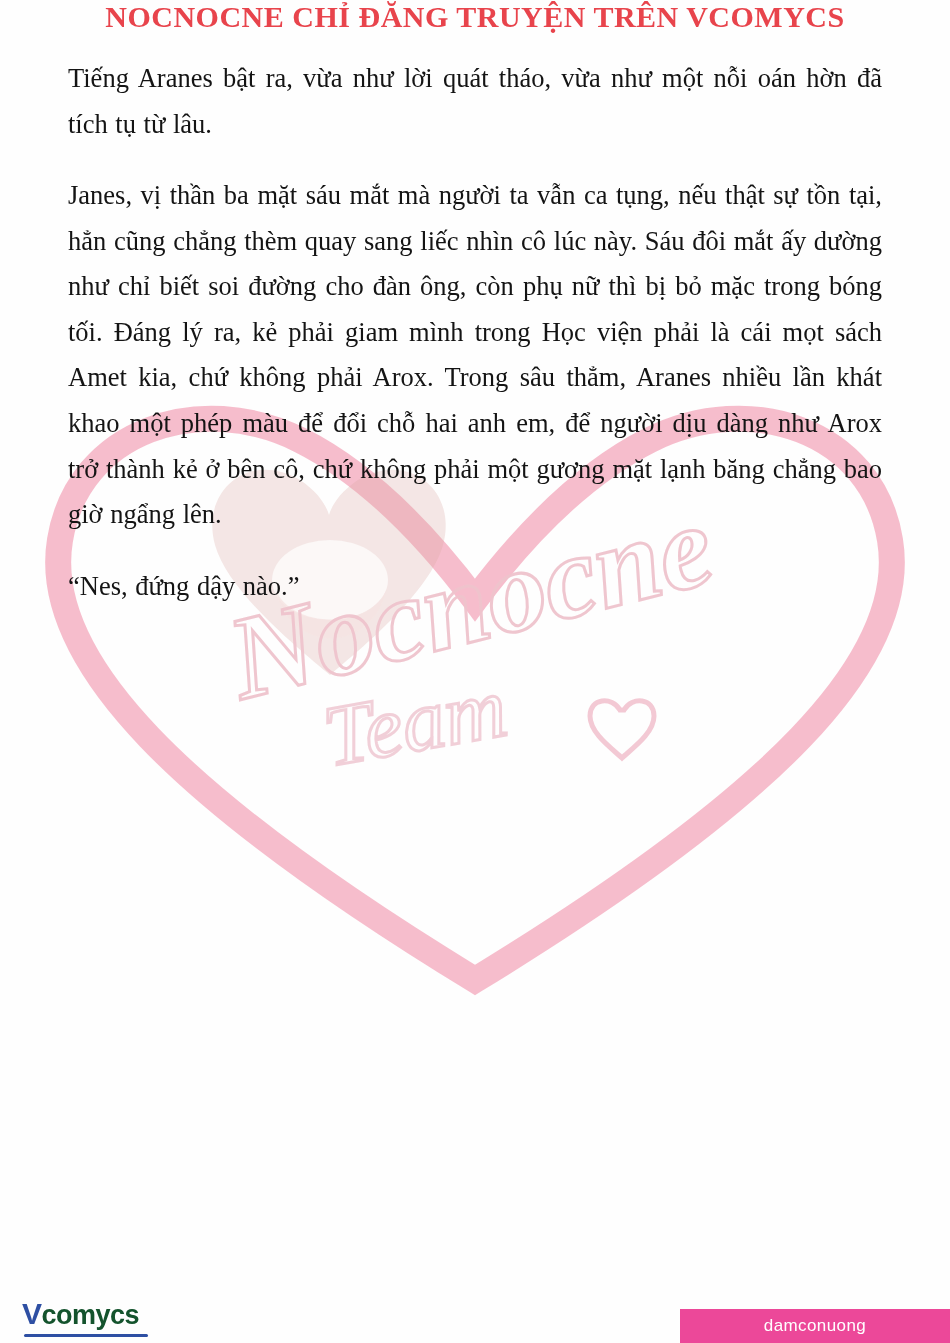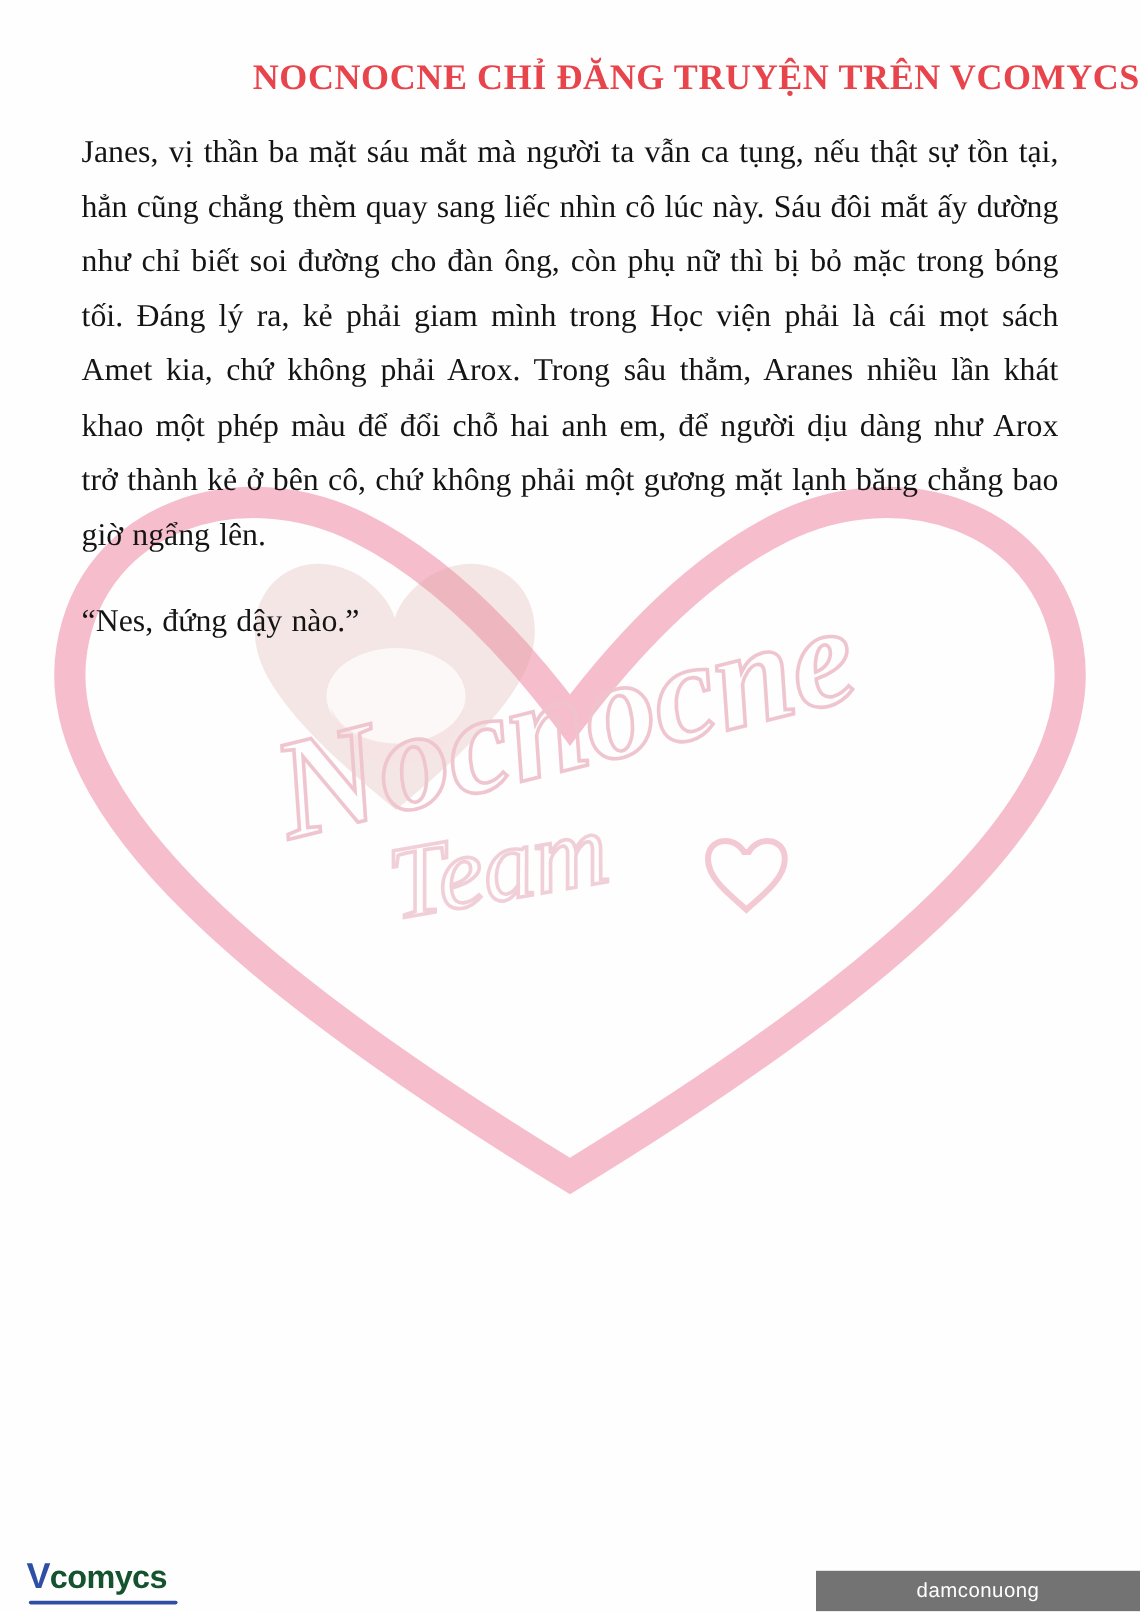--- a/index.html
+++ b/index.html
@@ -35,22 +35,21 @@
     opacity: 1;
   }
   #watermark svg {
     display: block;
   }
 
   
   .doc-header {
     position: relative;
     z-index: 2;
-    text-align: right;
-    padding-top: 48px;
+    text-align: center;
     padding-bottom: 10px;
   }
   .doc-header .title {
     color: #e8444c;
     font-family: "Liberation Serif", serif;
     font-weight: bold;
     font-size: 30px;
     letter-spacing: 0.5px;
     white-space: nowrap;
   }
@@ -111,21 +110,21 @@
     height: 3px;
     background: #2e4fa3;
     border-radius: 2px;
   }
   .footer-right {
     position: absolute;
     right: 0;
     bottom: 0;
     width: 270px;
     height: 34px;
-    background: #737373;
+    background: #ec4899;
     display: flex;
     align-items: center;
     justify-content: center;
   }
   .footer-right span {
     font-family: "Liberation Sans", sans-serif;
     font-size: 17px;
     color: #ffffff;
     letter-spacing: 0.4px;
   }
@@ -156,20 +155,21 @@
 
       <path d="M620 380 C 612 366, 590 368, 590 386 C 590 404, 614 420, 622 428 C 630 420, 654 404, 654 386 C 654 368, 632 366, 624 380 Z" fill="none" stroke="#f2c3cf" stroke-width="5" opacity="0.9"></path>
     </svg>
   </div>
 
   <div class="doc-header">
     <div class="title">NOCNOCNE CHỈ ĐĂNG TRUYỆN TRÊN VCOMYCS</div>
   </div>
 
   <div class="content">
+    <p class="para">Tiếng Aranes bật ra, vừa như lời quát tháo, vừa như một nỗi oán hờn đã tích tụ từ lâu.</p>
     <p class="para">Janes, vị thần ba mặt sáu mắt mà người ta vẫn ca tụng, nếu thật sự tồn tại, hẳn cũng chẳng thèm quay sang liếc nhìn cô lúc này. Sáu đôi mắt ấy dường như chỉ biết soi đường cho đàn ông, còn phụ nữ thì bị bỏ mặc trong bóng tối. Đáng lý ra, kẻ phải giam mình trong Học viện phải là cái mọt sách Amet kia, chứ không phải Arox. Trong sâu thẳm, Aranes nhiều lần khát khao một phép màu để đổi chỗ hai anh em, để người dịu dàng như Arox trở thành kẻ ở bên cô, chứ không phải một gương mặt lạnh băng chẳng bao giờ ngẩng lên.</p>
     <p class="para tight">“Nes, đứng dậy nào.”</p>
   </div>
 
   <div class="footer">
     <div class="brand-logo">
       <span class="v">V</span>
       <span class="rest">comycs</span>
     </div>
     <div class="brand-underline"></div>

